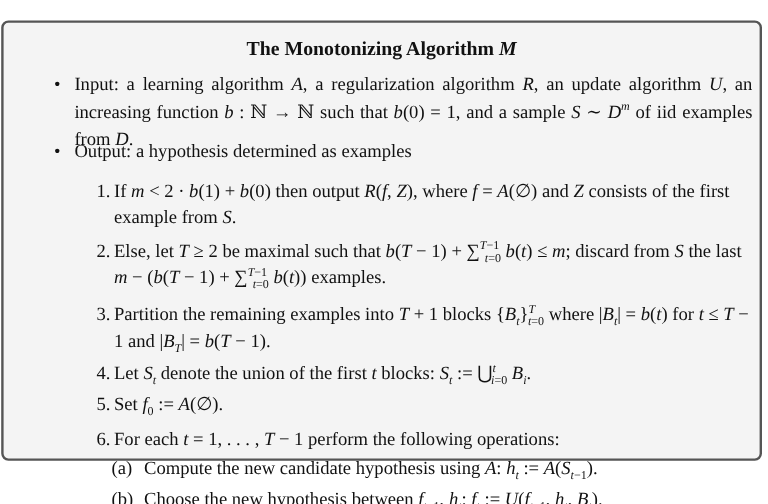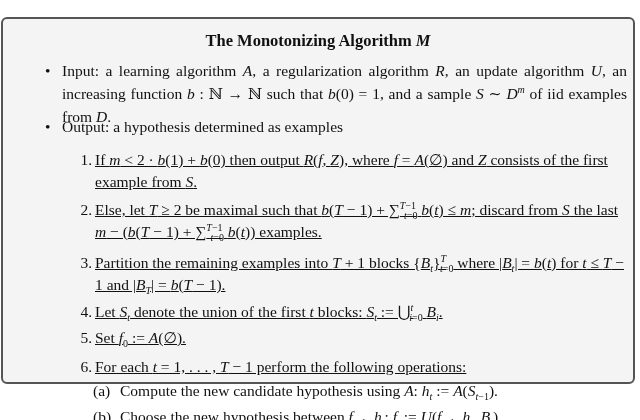--- a/index.html
+++ b/index.html
@@ -9,21 +9,21 @@
     background: #f4f4f4; border: 2px solid #555; border-radius: 6px;
     box-sizing: border-box;
   }
   .title { position: absolute; left: 0; right: 0; top: 12px; text-align: center; font-weight: bold; font-size: 16.5px; }
   .title i { font-weight: bold; }
   .bullet { position: absolute; left: 42px; font-size: 15.5px; line-height: 23px; }
   .bullet .dot { position: absolute; left: 0; top: 0; }
   .bullet .txt { position: absolute; left: 17px; width: 565px; text-align: justify; }
   .step { position: absolute; left: 71px; width: 555px; font-size: 15.5px; line-height: 22px; }
   .step .num { position: absolute; left: 0; top: 0; width: 18px; text-align: right; }
-  .step .txt { position: absolute; left: 21px; width: 530px; text-decoration: underline; }
+  .step .txt { position: absolute; left: 21px; width: 530px; }
   .sub { position: absolute; left: 92px; font-size: 15.5px; line-height: 22px; }
   .sub .lbl { position: absolute; left: 0; top: 0; }
   .sub .txt { position: absolute; left: 27px; white-space: nowrap; }
   i { font-style: italic; }
   sub, sup { font-size: 10px; line-height: 0; }
 </style>
 </head>
 <body>
 
 <div class="box" data-name="algorithm-box">

